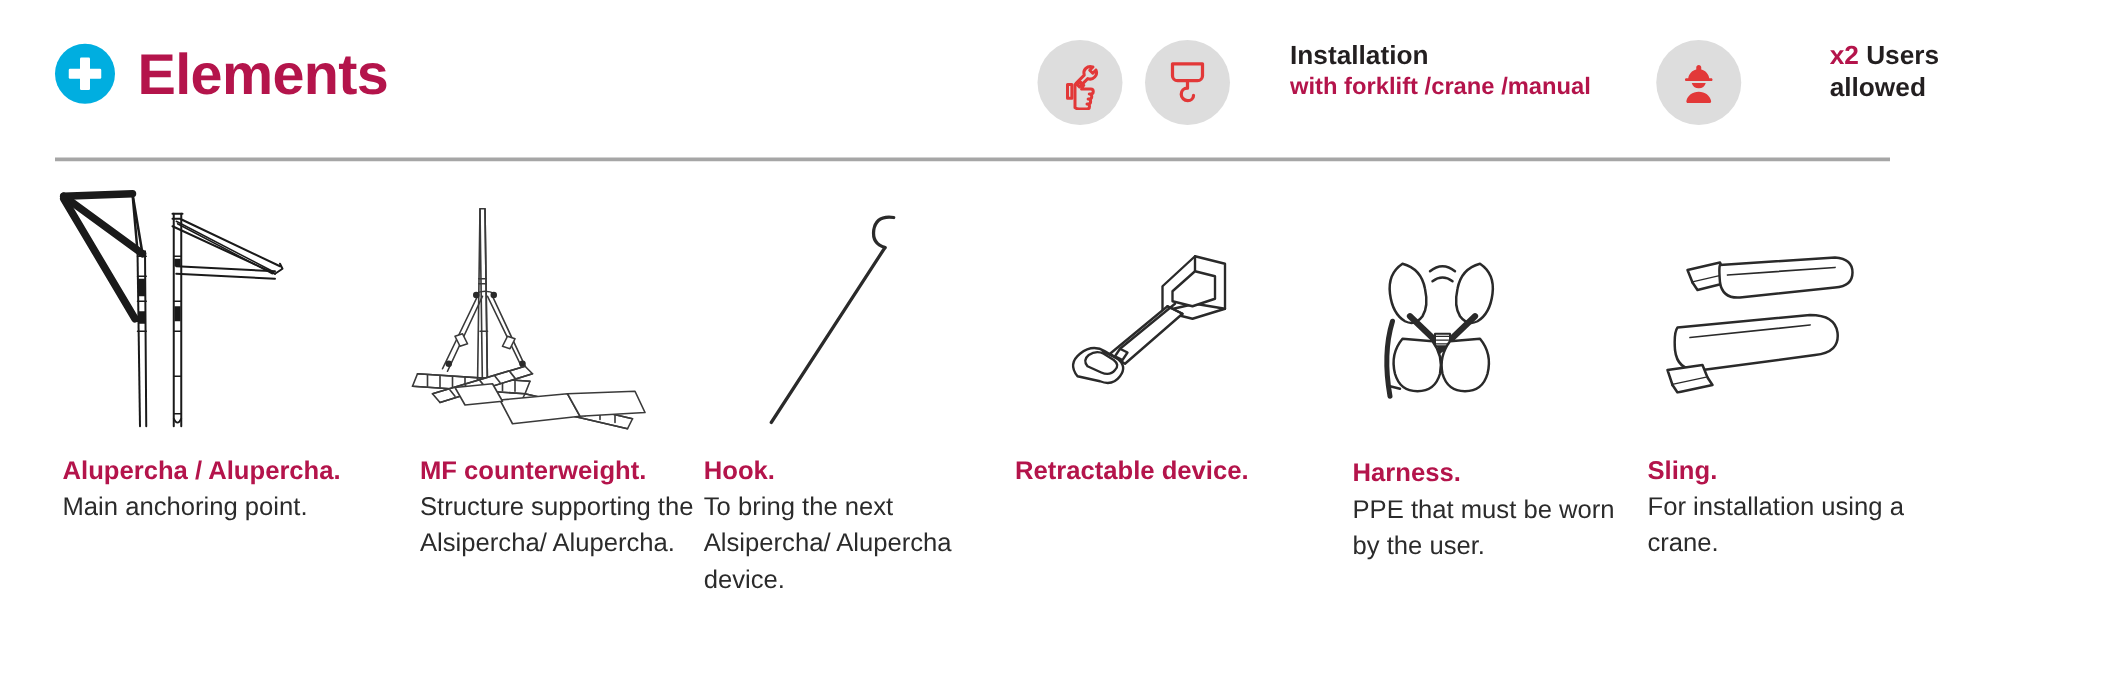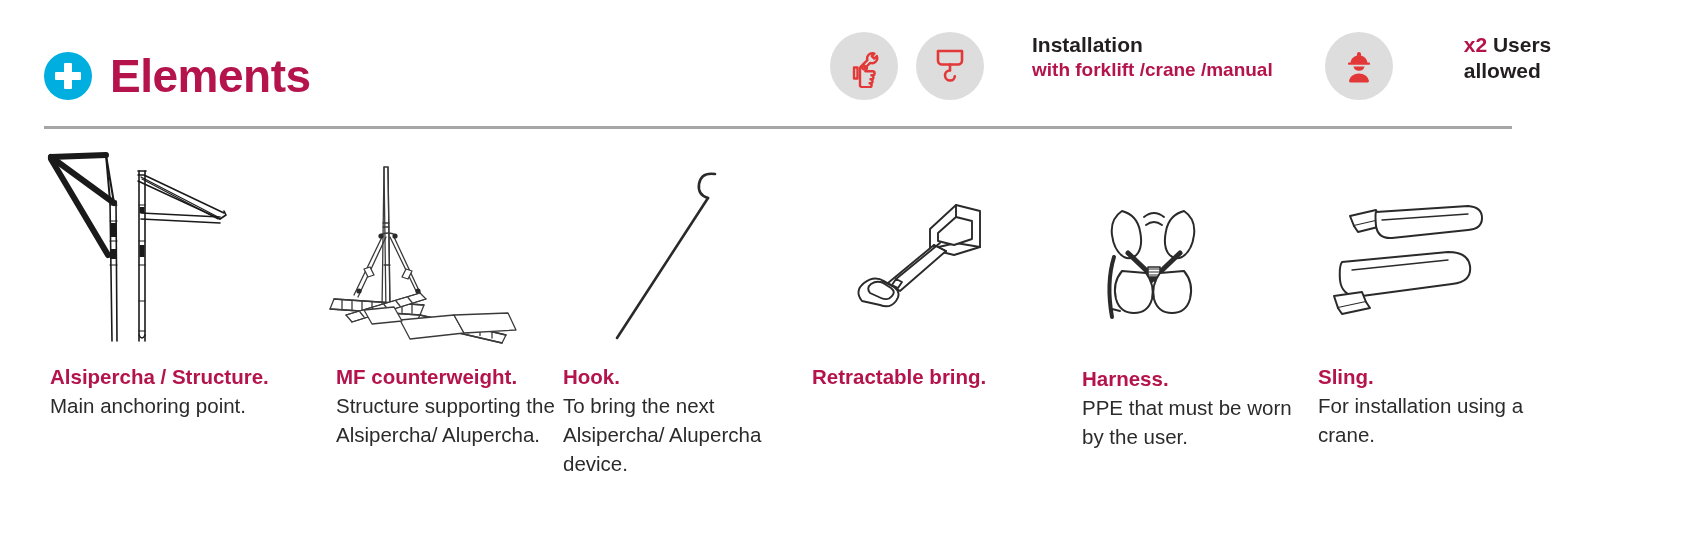--- a/index.html
+++ b/index.html
@@ -29,21 +29,21 @@
     top: 0;
     width: 1682px;
     height: 128px;
     display: flex;
     align-items: center;
   }
 
   .title-block {
     position: absolute;
     left: 44px;
-    top: 52px;
+    top: 35px;
     display: flex;
     align-items: center;
     gap: 18px;
   }
 
   .plus-badge {
     width: 48px;
     height: 48px;
     border-radius: 50%;
     background: #00AEE0;
@@ -284,21 +284,21 @@
           <path d="M96 26 L104 26" stroke-width="1.6"></path>
           <path d="M97 26 L97 196" stroke-width="1.6"></path>
           <path d="M103 26 L103 196" stroke-width="1.6"></path>
           <path d="M97 60 h6 M97 96 h6 M97 120 h6 M97 156 h6 M97 186 h6" stroke-width="1.2"></path>
           <rect x="97.5" y="100" width="5" height="12" fill="#1A1A1A" stroke="none"></rect>
           <rect x="97.5" y="62" width="5" height="6" fill="#1A1A1A" stroke="none"></rect>
           <path d="M97 190 q3 6 6 0" stroke-width="1.4"></path>
         </svg>
       </div>
       <div class="cap-pos caption">
-        <span class="label">Alsipercha / Structure.</span>
+        <span class="label">Alupercha / Alupercha.</span>
         <span class="desc">Main anchoring point.</span>
       </div>
     </div>
 
     <div class="item" id="item-1">
       <div class="art-wrap">
         <svg width="215" height="185" viewBox="0 0 215 185" fill="none" stroke="#3A3A3A" stroke-width="1.3" stroke-linecap="round" stroke-linejoin="round">
 
           <path d="M82 2 L86 2 L88 145 L84 148 L80 145 Z" fill="#ffffff"></path>
           <path d="M82 2 L84 148 M86 2 L88 145"></path>
@@ -364,21 +364,21 @@
 
           <path d="M10 106 q-8 -10 2 -18 q10 -8 20 -2 l10 6 q8 6 2 14 q-6 8 -16 4 z" fill="#ffffff"></path>
           <path d="M18 98 q-4 -5 1 -9 q6 -4 12 -1 l8 5 q5 4 1 8 q-4 5 -11 2 z" fill="#ffffff"></path>
 
           <path d="M30 86 L42 92" stroke-width="1.6"></path>
 
           <path d="M44 84 l6 3 l-4 6 l-6 -3 z" fill="#ffffff"></path>
         </svg>
       </div>
       <div class="cap-pos caption">
-        <span class="label">Retractable bring.</span>
+        <span class="label">Retractable device.</span>
       </div>
     </div>
 
     <div class="item" id="item-4">
       <div class="art-wrap">
         <svg width="150" height="135" viewBox="0 0 150 135" fill="none" stroke="#2A2A2A" stroke-width="2" stroke-linecap="round" stroke-linejoin="round">
 
           <path d="M30 16 q-12 8 -10 24 q2 16 12 22 q8 4 14 -4 q5 -8 2 -22 q-3 -16 -18 -20 z" fill="#ffffff"></path>
 
           <path d="M92 16 q12 8 10 24 q-2 16 -12 22 q-8 4 -14 -4 q-5 -8 -2 -22 q3 -16 18 -20 z" fill="#ffffff"></path>

